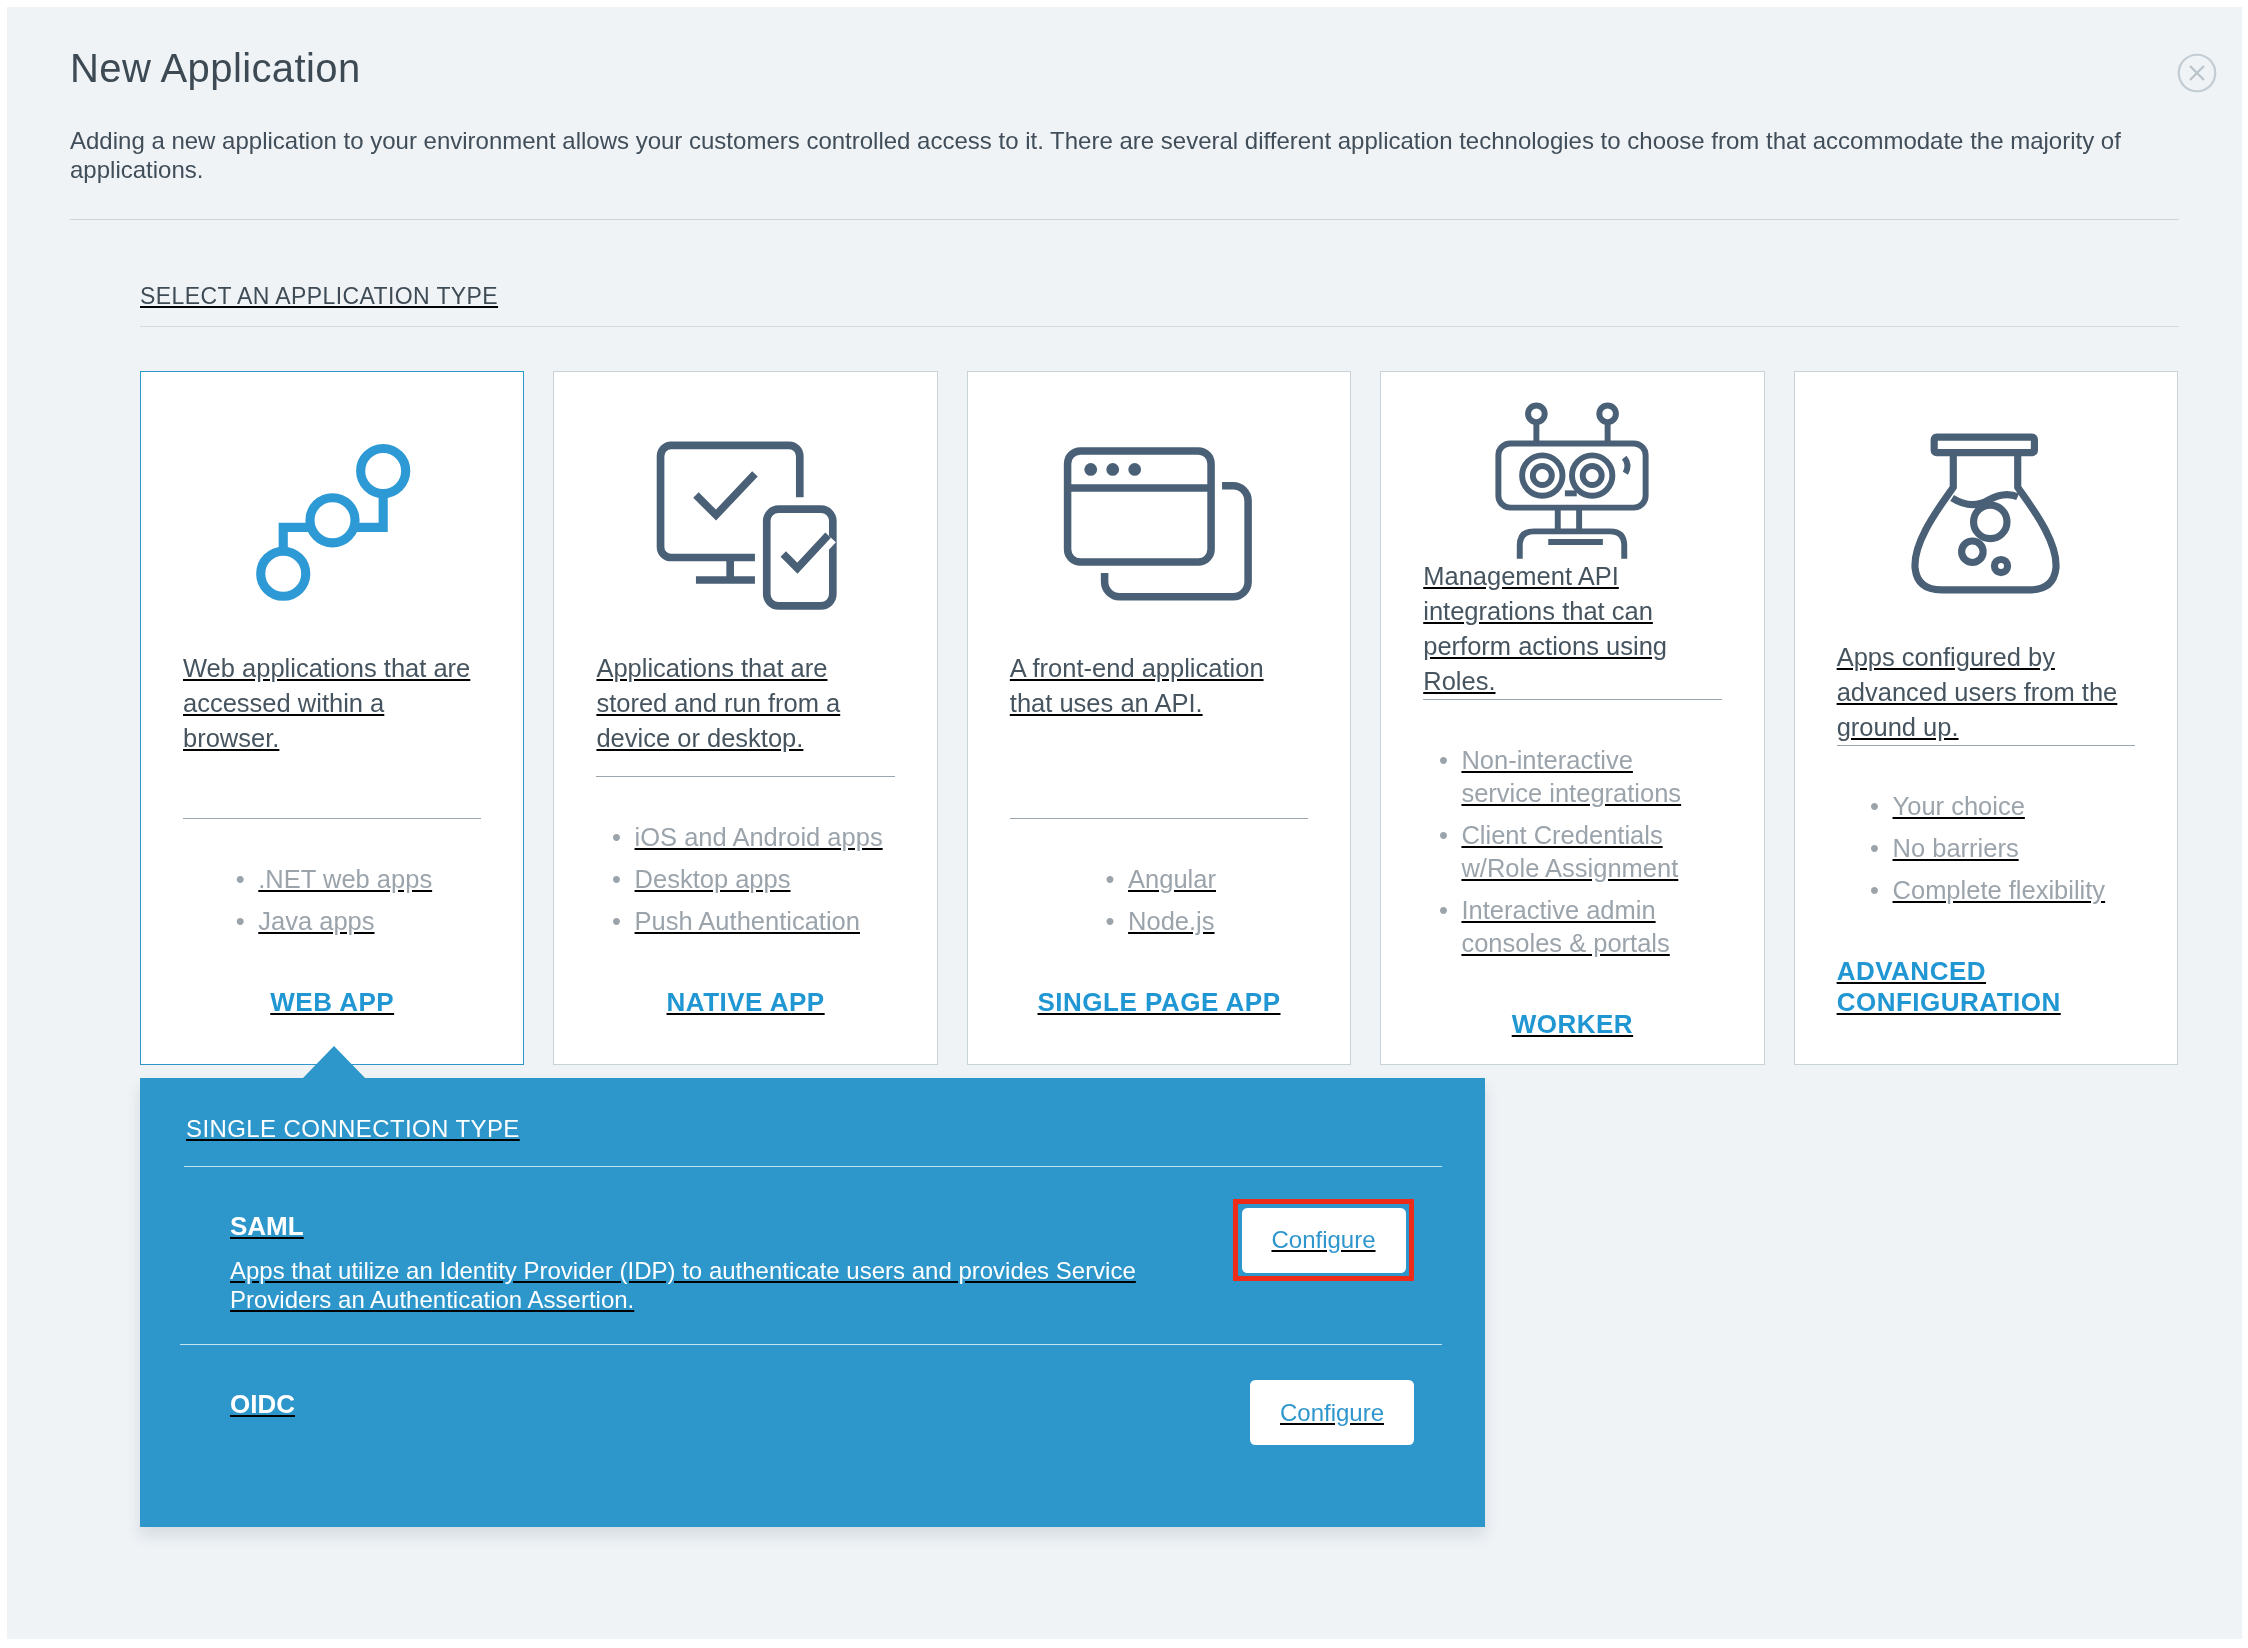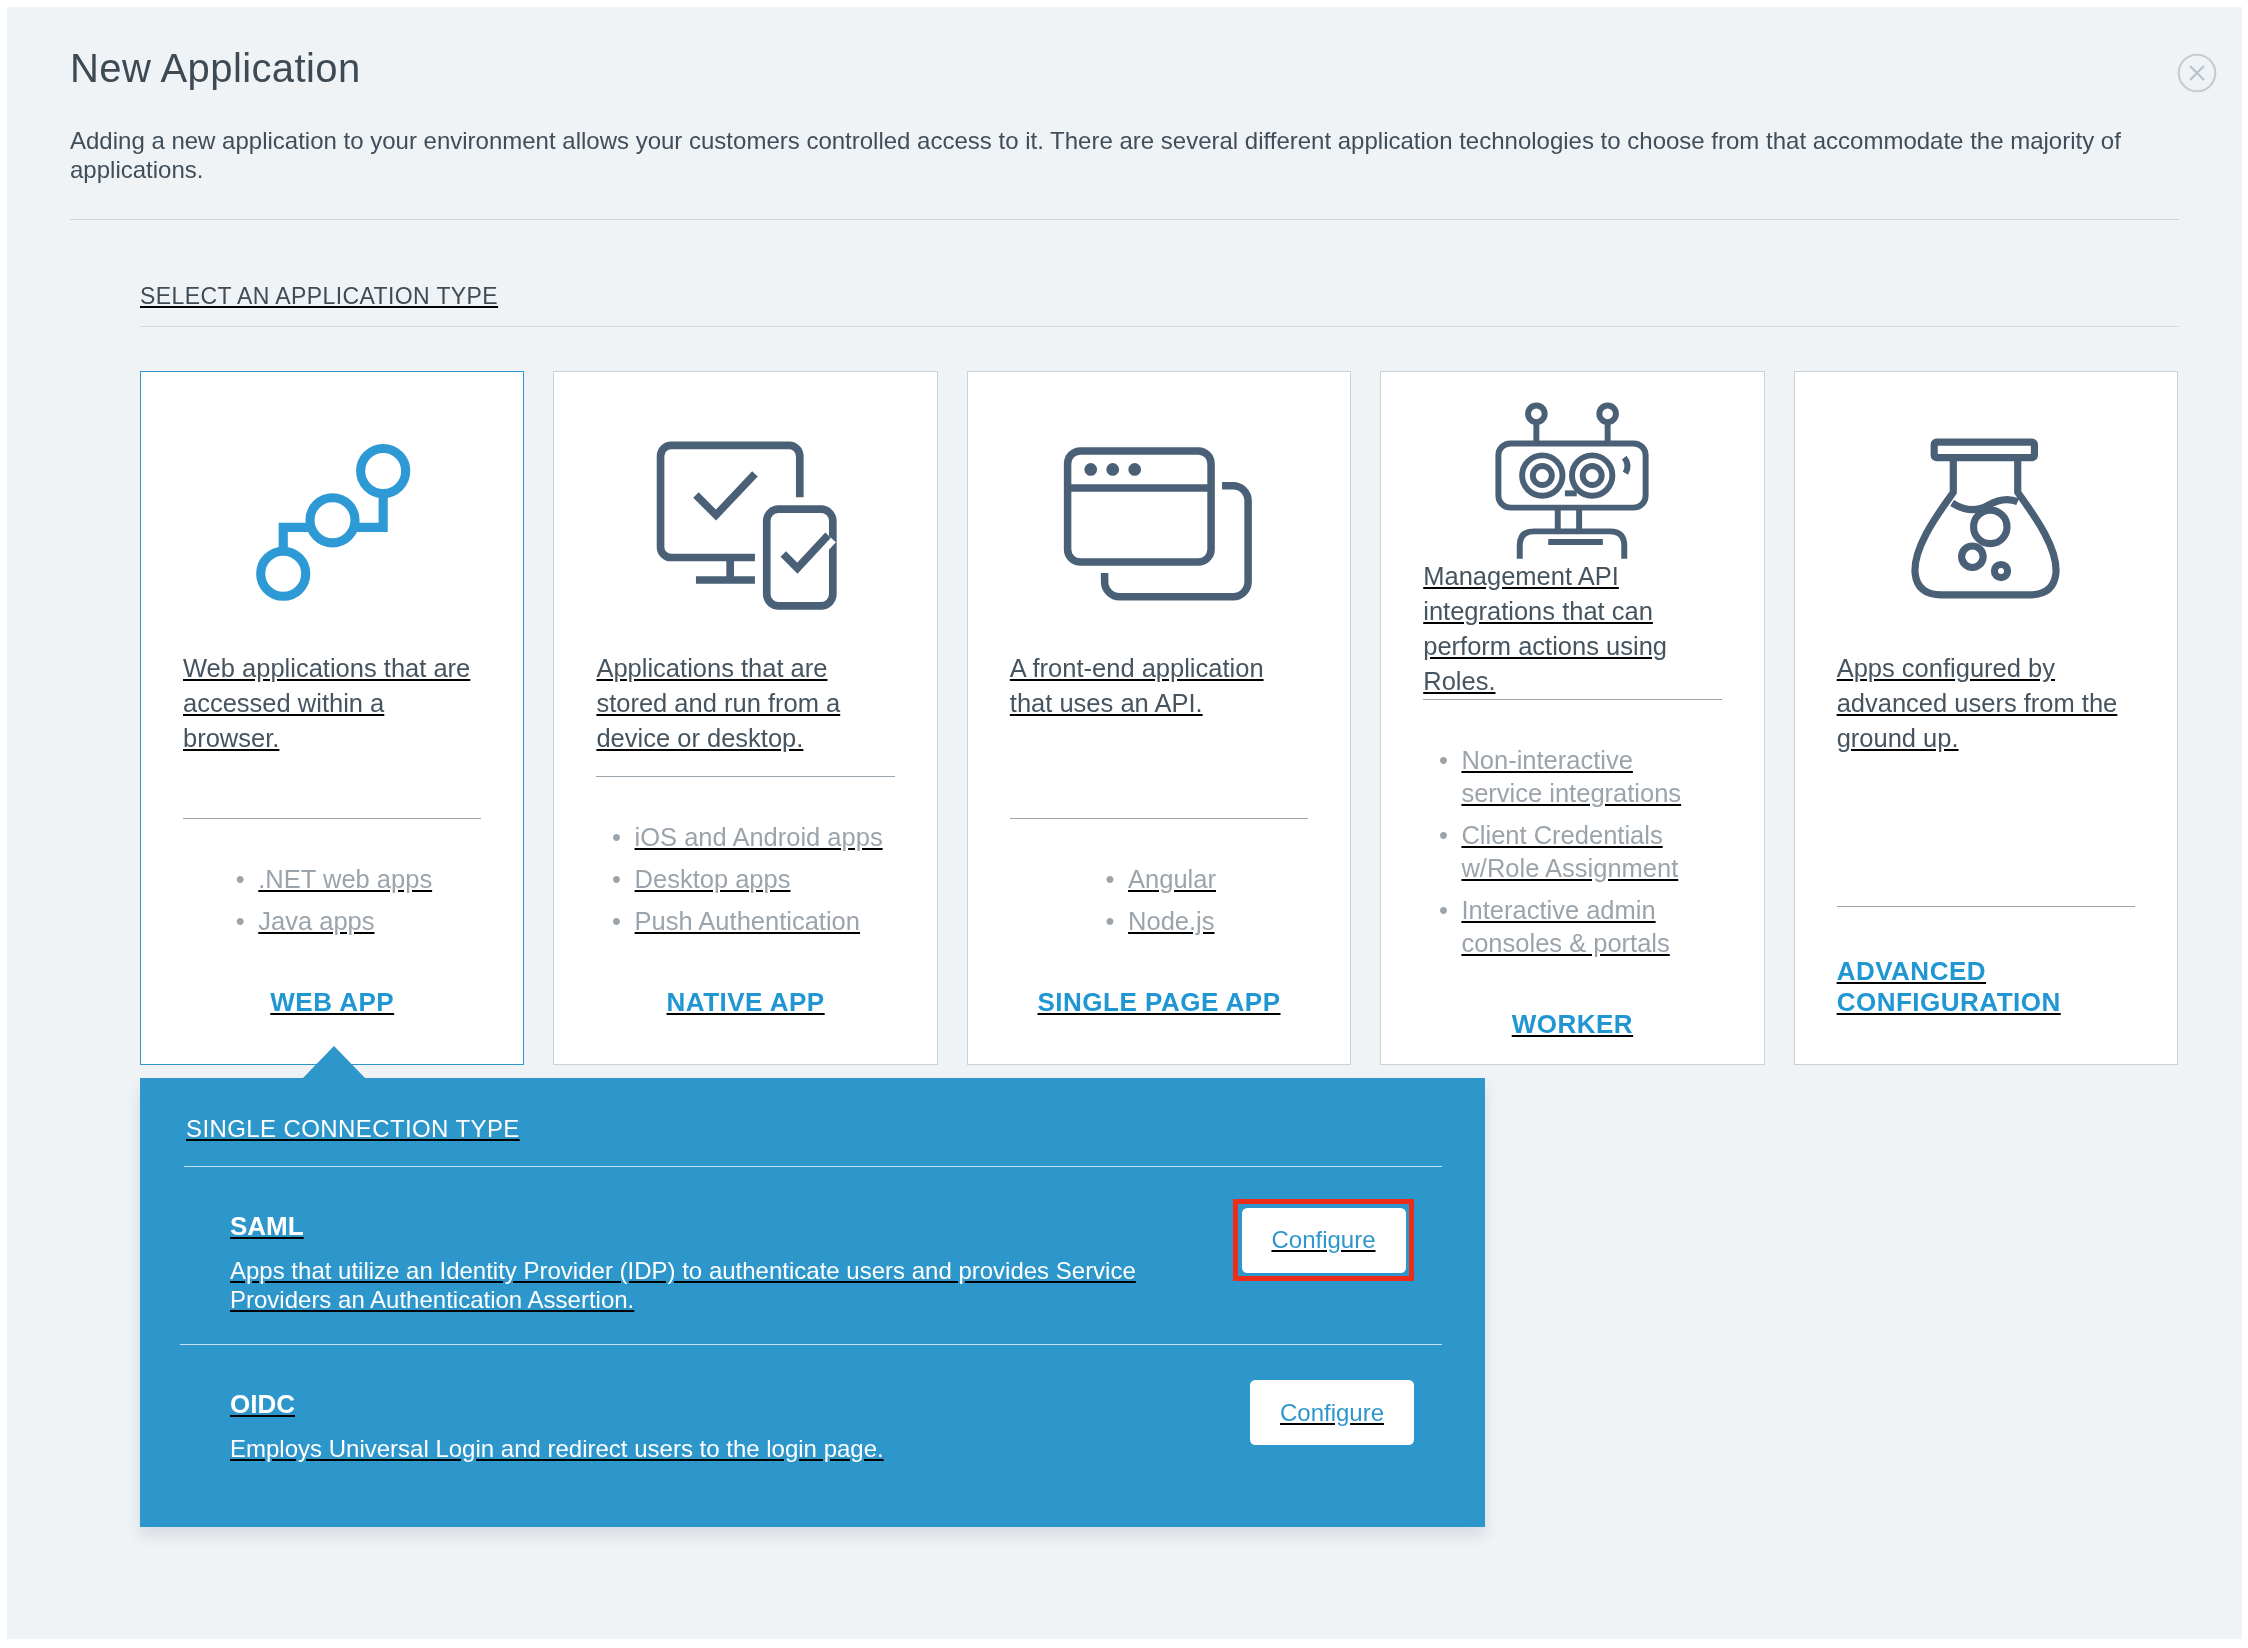--- a/index.html
+++ b/index.html
@@ -181,20 +181,25 @@
               <rect x="32" y="6" width="84" height="13" rx="2"></rect>
               <path d="M48 19 L48 48 C40 60 14 92 16 116 Q18 134 38 134 L112 134 Q132 134 134 116 C136 92 110 60 102 48 L102 19"></path>
               <path d="M47 57 q16 10 30 2 t25 -3"></path>
               <circle cx="79" cy="77" r="14"></circle>
               <circle cx="64" cy="102" r="9"></circle>
               <circle cx="88" cy="114" r="5.5"></circle>
             </svg>
           </div>
           <div class="card-desc">Apps configured by advanced users from the ground up.</div>
           <div class="card-divider"></div>
+          <ul class="card-bullets">
+            <li>Your choice</li>
+            <li>No barriers</li>
+            <li>Complete flexibility</li>
+          </ul>
           <div class="card-label label-left">ADVANCED CONFIGURATION</div>
         </div>
 
       </div>
 
       <div class="panel">
         <div class="panel-title">SINGLE CONNECTION TYPE</div>
         <div class="panel-divider"></div>
 
         <div class="option">
@@ -207,21 +212,20 @@
               <button class="config-btn">Configure</button>
             </div>
           </div>
         </div>
 
         <div class="option-divider"></div>
 
         <div class="option">
           <div class="option-text">
             <div class="option-name">OIDC</div>
-            <div class="option-desc">Employs Universal Login and redirect users to the login page.</div>
           </div>
           <div class="btn-col">
             <button class="config-btn btn-plain">Configure</button>
           </div>
         </div>
       </div>
 
     </div>
   </div>
 </div>

